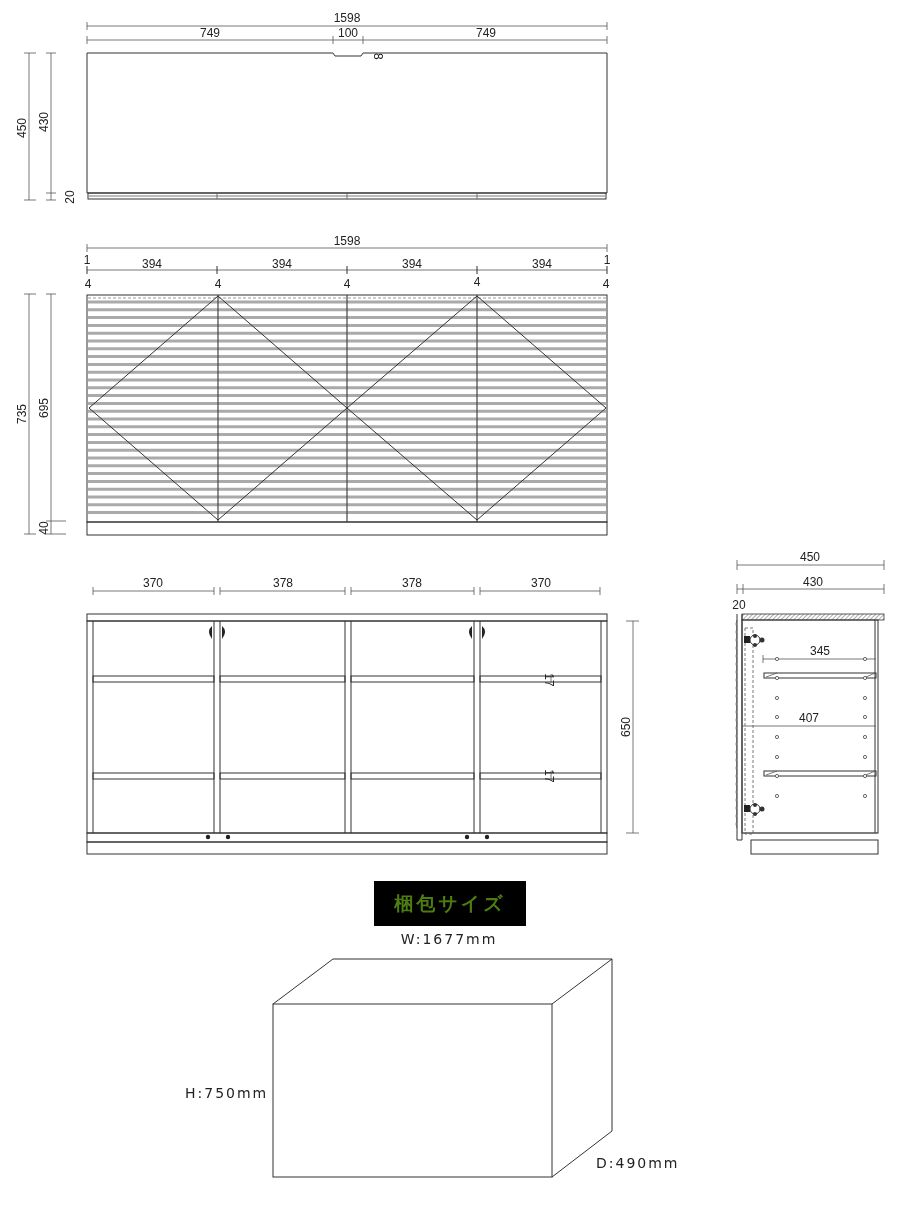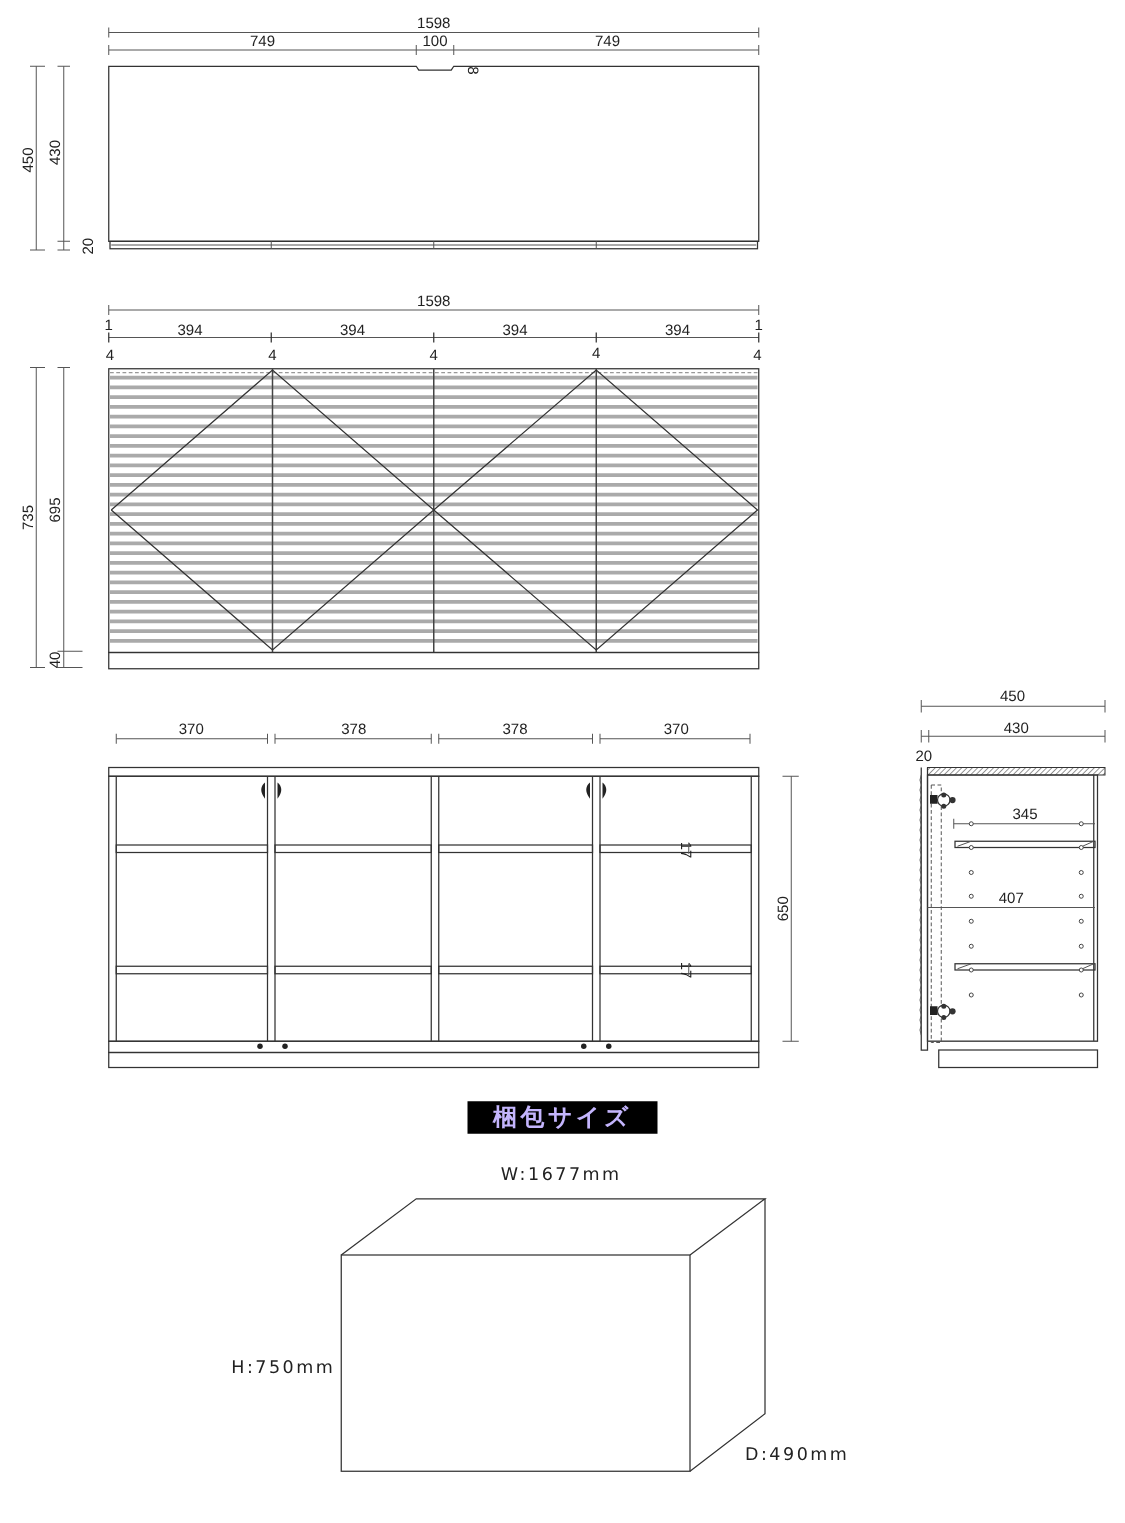--- a/index.html
+++ b/index.html
@@ -5,21 +5,21 @@
   html,body{margin:0;padding:0;background:#ffffff;}
   body{width:900px;height:1218px;position:relative;overflow:hidden;font-family:"Liberation Sans",sans-serif;}
   svg{position:absolute;left:0;top:0;}
   .ln{stroke:#333;stroke-width:1;fill:none;}
   .ln2{stroke:#444;stroke-width:1.2;fill:none;}
   .thin{stroke:#555;stroke-width:0.8;fill:none;}
   .slat{stroke:#aaa;stroke-width:3;fill:none;}
   .dim{font-family:"Liberation Sans",sans-serif;font-size:12px;fill:#222;}
   .dimv{font-family:"Liberation Sans",sans-serif;font-size:12px;fill:#222;}
   .pk{font-family:"DejaVu Sans",sans-serif;font-size:14px;fill:#222;letter-spacing:2px;}
-  .title-box{position:absolute;left:374px;top:881px;width:152px;height:26px;background:#000;color:#c4b5fd;
+  .title-box{position:absolute;left:374px;top:881px;width:152px;height:45px;background:#000;color:#4d7c0f;
     font-family:"DejaVu Sans",sans-serif;font-size:19px;font-weight:bold;letter-spacing:3px;
     display:flex;align-items:center;justify-content:center;}
 </style>
 </head>
 <body>
 
 <svg width="900" height="1218" viewBox="0 0 900 1218">
 
   <g>
 

